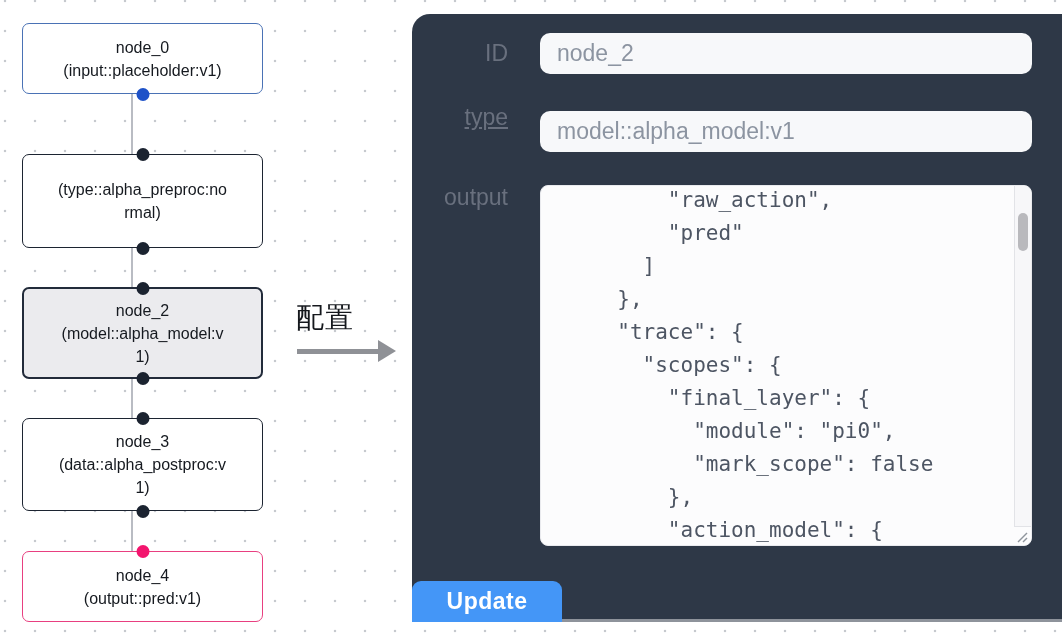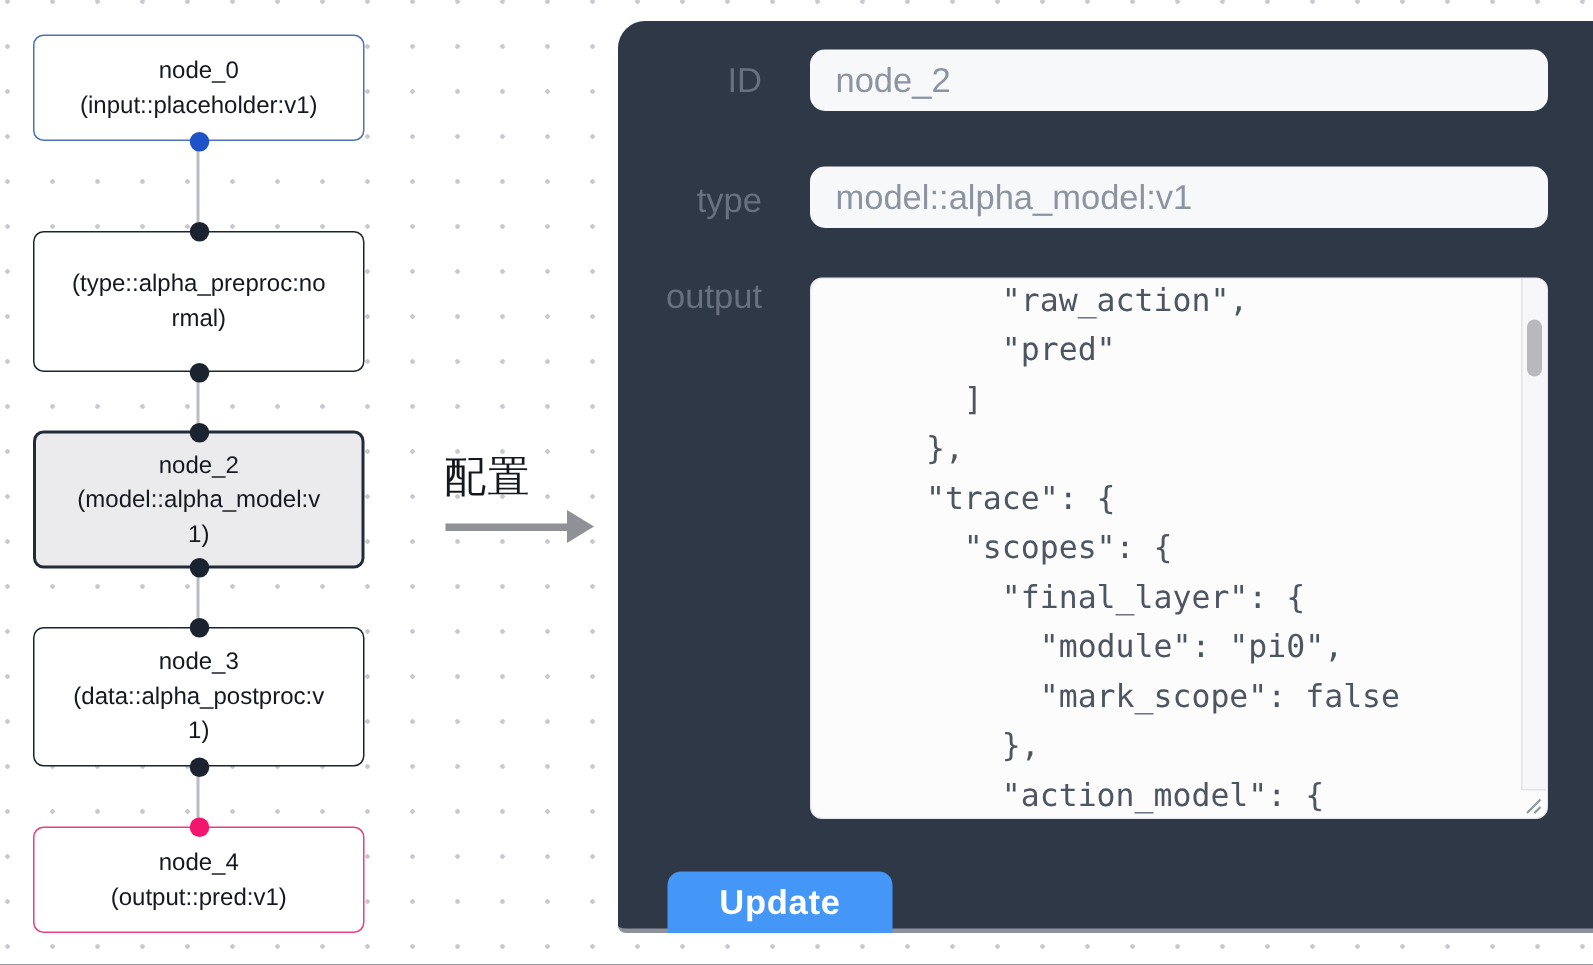--- a/index.html
+++ b/index.html
@@ -10,21 +10,21 @@
     background-color:#ffffff;
     background-image:radial-gradient(circle, #c6c9ce 1.4px, rgba(0,0,0,0) 1.6px);
     background-size:30px 30px;
     background-position:-10px 16px;
   }
 
   
   .canvas { position:absolute; inset:0; }
   .edge { position:absolute; left:131px; width:2px; background:#b9bcc3; }
   .node {
-    position:absolute; left:22px; width:221px;
+    position:absolute; left:22px; width:241px;
     background:#ffffff; border:1.6px solid #1c2431; border-radius:7px;
     display:flex; flex-direction:column; align-items:center; justify-content:center;
     text-align:center; font-size:16px; line-height:23px; color:#15191f;
   }
   .node-title { width:100%; }
   .node-subtitle { width:172px; word-break:break-all; }
   .node-subtitle.nowrap { width:auto; white-space:nowrap; }
   .node-input    { border-color:#4a72b5; }
   .node-selected { background:#ebebee; border-width:2.2px; border-color:#222b3a; }
   .node-output   { border-color:#e83f80; }
@@ -58,21 +58,21 @@
     position:absolute; left:0; top:0; padding:0 0 0 51px; margin-top:-2px;
     font-family:"DejaVu Sans Mono", monospace; font-size:21px; line-height:33px;
     color:#4d5563; white-space:pre;
   }
   .ta-track { position:absolute; top:0; right:0; width:17px; height:341px;
               background:#f7f7f9; border-left:1px solid #e2e3e7; }
   .ta-thumb { position:absolute; top:27px; left:3px; width:10px; height:38px;
               border-radius:5px; background:#b9b9bd; }
   .ta-resize { position:absolute; right:0; bottom:0; width:17px; height:19px;
                border-top:1px solid #e2e3e7; background:#fcfcfd; }
-  .update-btn { position:absolute; left:33px; top:567px; width:150px; height:41px;
+  .update-btn { position:absolute; left:0; top:567px; width:150px; height:41px;
                 background:#4496f7; color:#ffffff; border:none;
                 border-radius:9px 9px 0 0; font-family:"Liberation Sans", sans-serif;
                 font-size:23px; font-weight:bold; letter-spacing:0.5px; cursor:pointer; }
 </style>
 </head>
 <body>
 
 <div class="canvas">
 
   <div class="edge" style="top:93px;height:62px;"></div>
@@ -118,21 +118,21 @@
 <div class="cfg-arrow">
   <div class="shaft"></div>
   <div class="head"></div>
 </div>
 
 <div class="panel">
 
   <div class="field-label" style="top:19px;">ID</div>
   <div class="input" style="top:19px;">node_2</div>
 
-  <div class="field-label" style="top:99px;">type</div>
+  <div class="field-label" style="top:83px;text-decoration:underline;">type</div>
   <div class="input" style="top:97px;">model::alpha_model:v1</div>
 
   <div class="field-label" style="top:163px;">output</div>
   <div class="textarea">
     <pre>      "raw_action",
       "pred"
     ]
   },
   "trace": {
     "scopes": {

